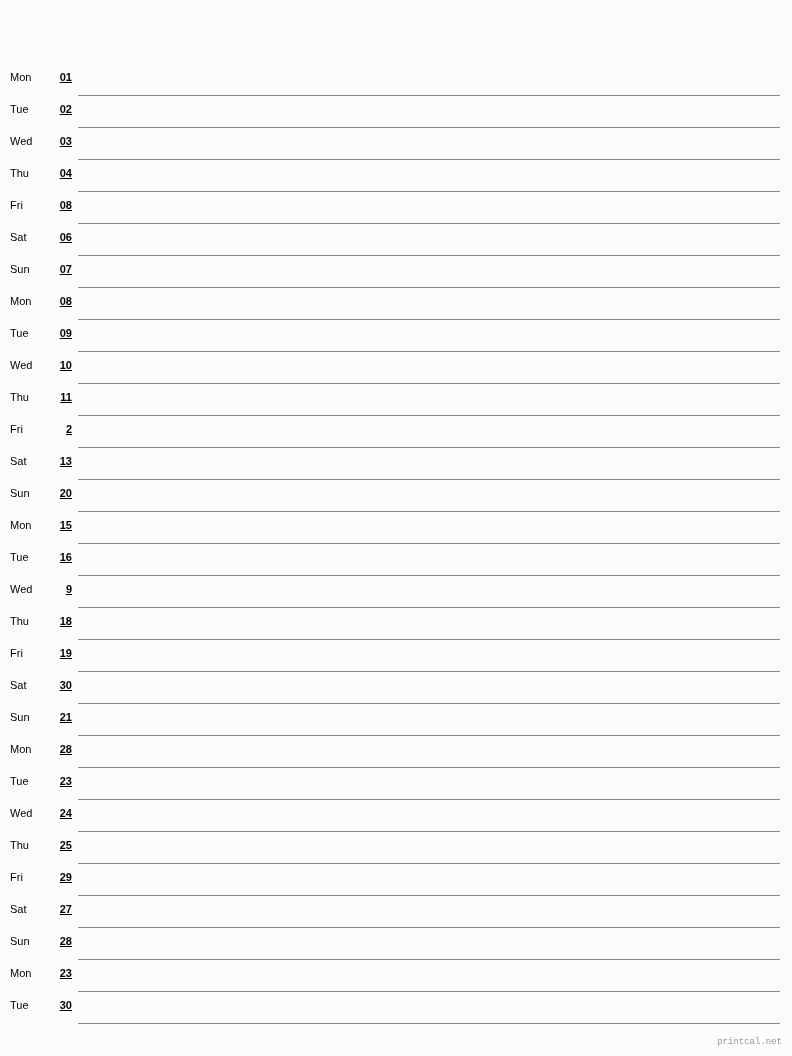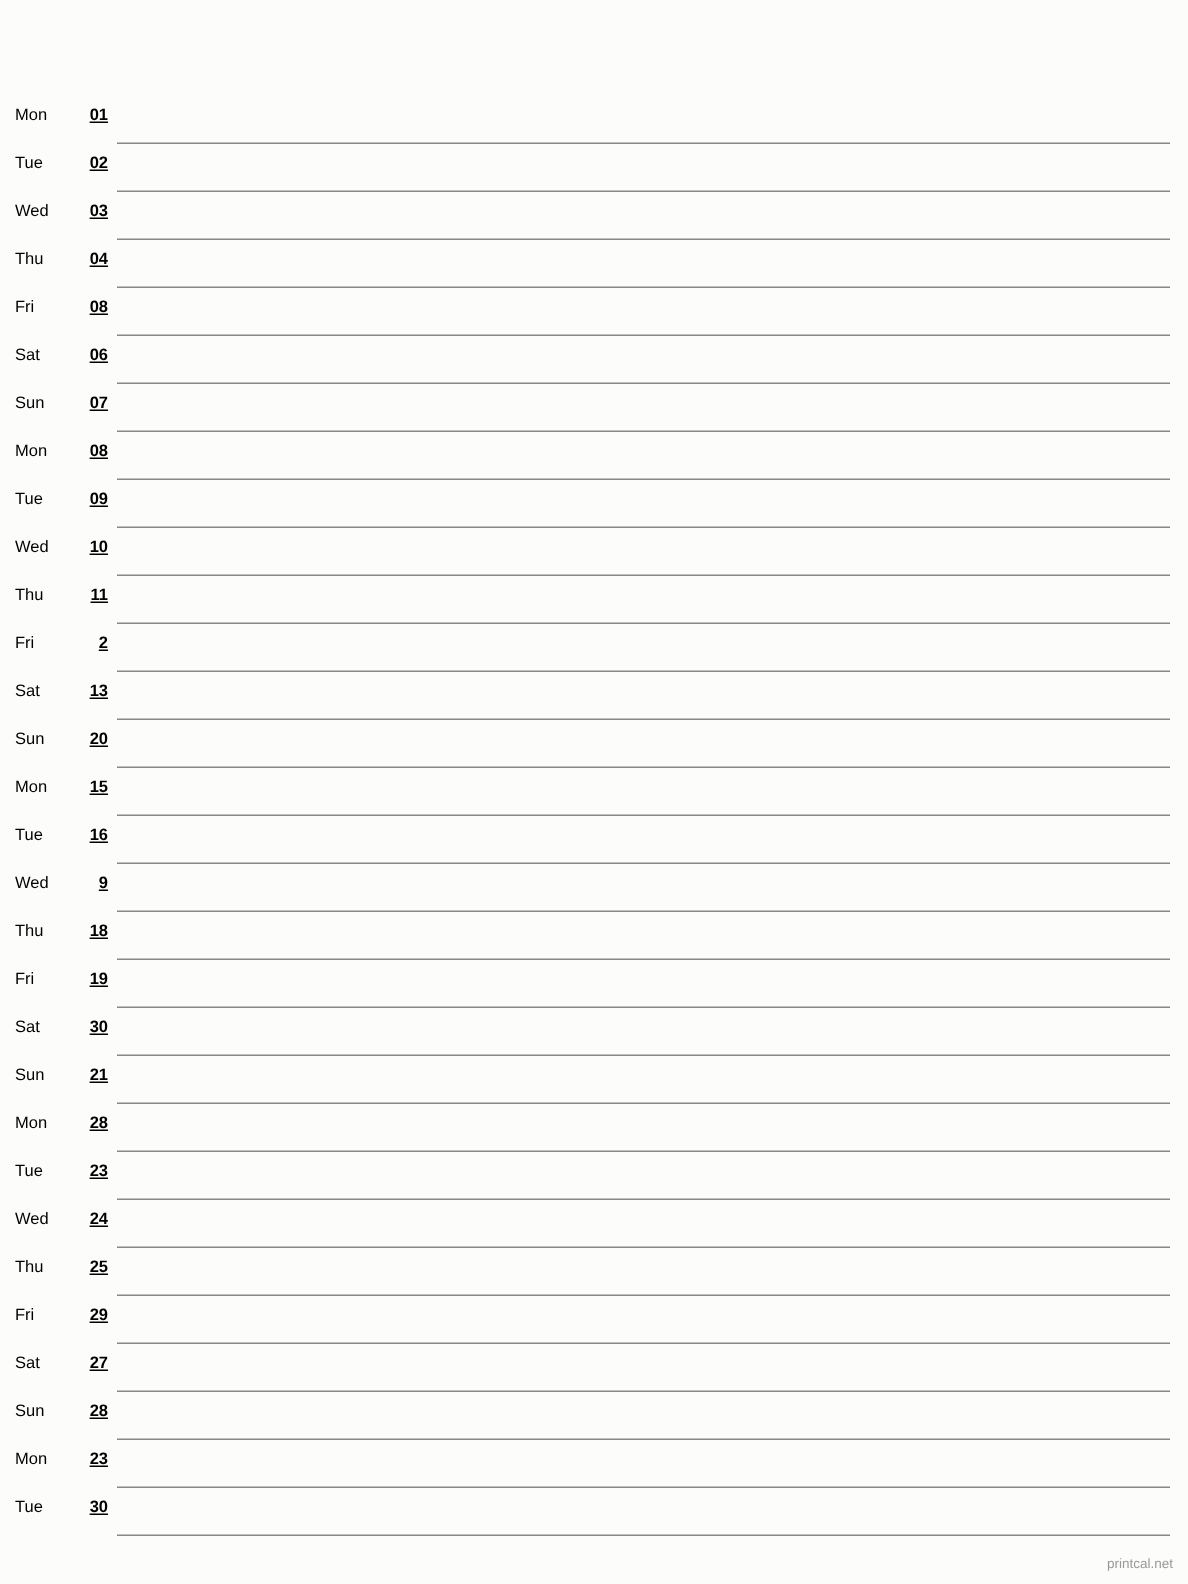--- a/index.html
+++ b/index.html
@@ -75,20 +75,21 @@
     background: #888888;
   }
   .footer {
     position: absolute;
     right: 10px;
     bottom: 8px;
     font-size: 9px;
     line-height: 12px;
     color: #999999;
     text-align: left;
+    font-family: Liberation Mono, monospace;
   }
 </style>
 </head>
 <body>
 
 <div class="page">
 
 
   <div class="day-list">
       <div class="day-row">

